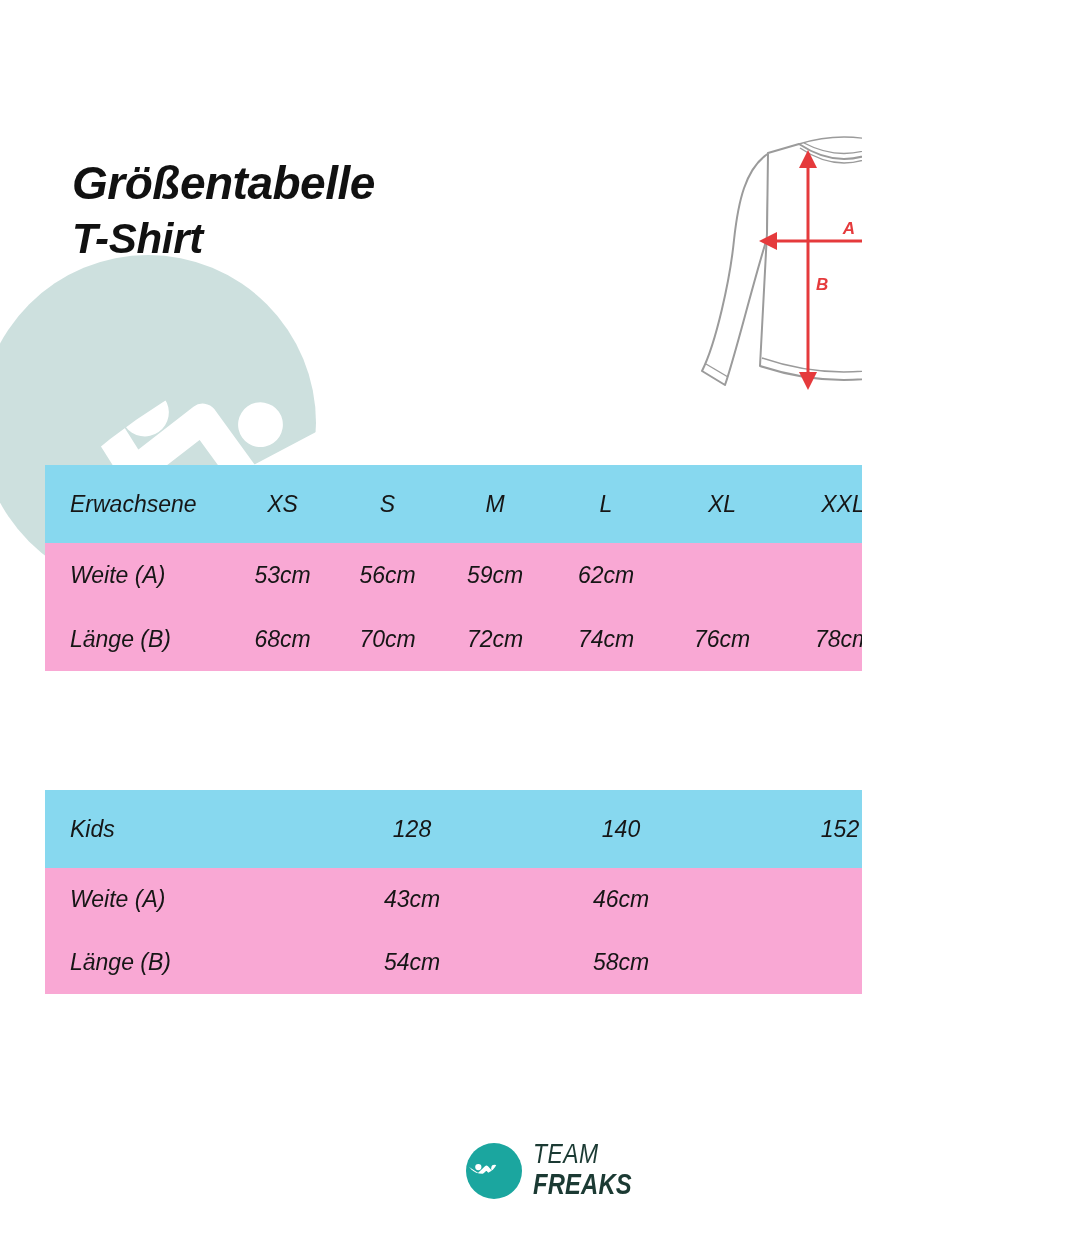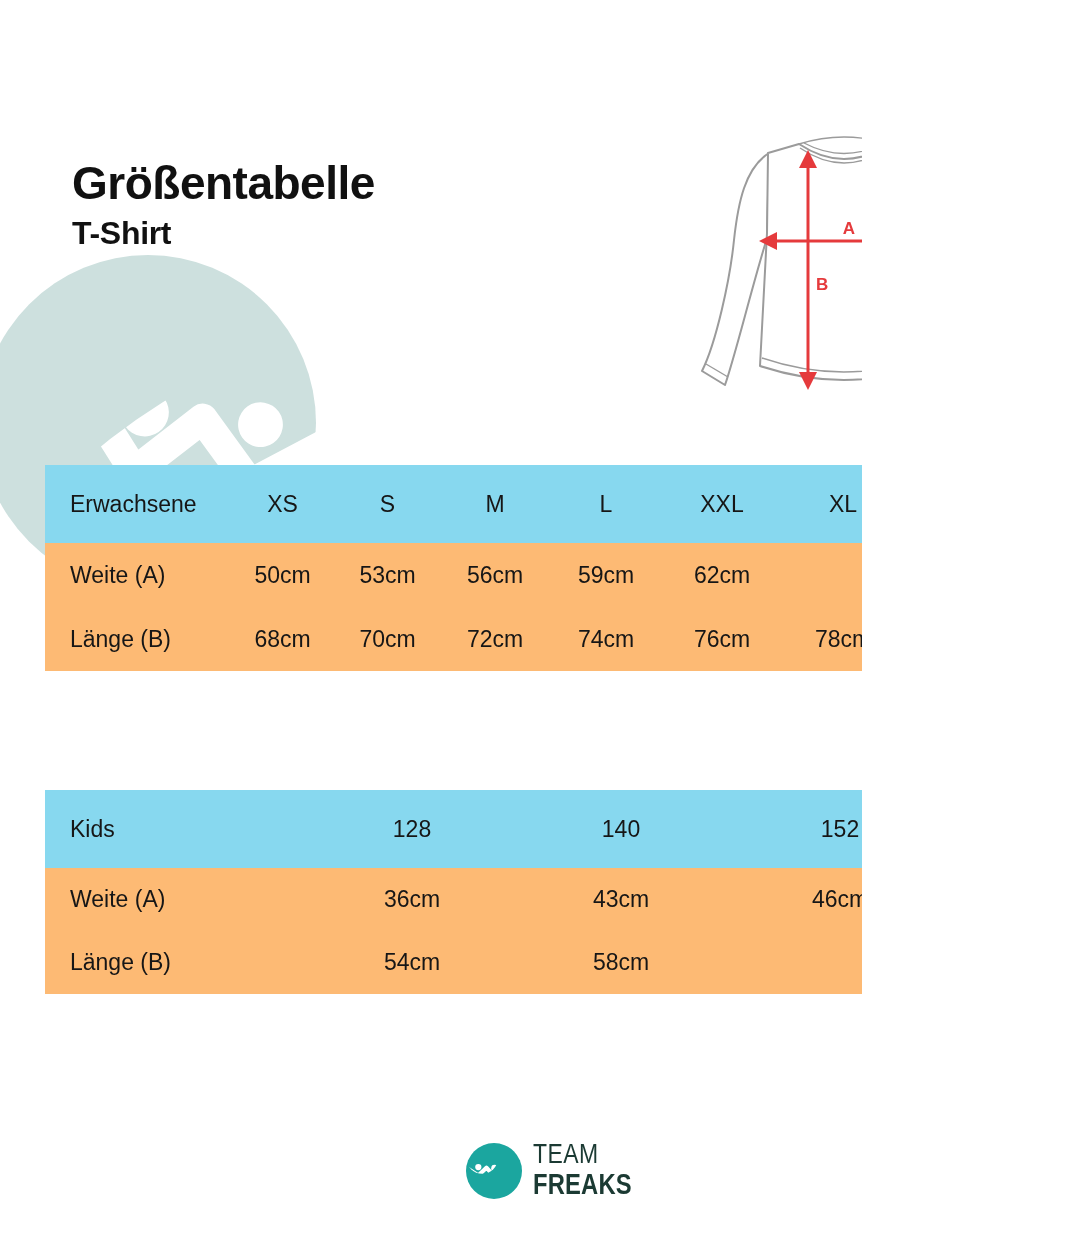--- a/index.html
+++ b/index.html
@@ -3,35 +3,36 @@
 <meta charset="utf-8">
 <style>
   html,body{margin:0;padding:0;background:#ffffff;}
   .page{
     position:relative;
     width:862px;height:1242px;
     background:#ffffff;
     overflow:hidden;
     font-family:"Liberation Sans", sans-serif;
     color:#121212;
+    font-style:italic;
   }
   
   .bg-circle{position:absolute;left:-20px;top:255px;width:336px;height:336px;}
   
   .title-block{position:absolute;left:72px;top:158px;}
   .title{font-size:46px;font-weight:700;letter-spacing:-0.5px;line-height:1.1;color:#111111;}
-  .subtitle{font-size:32px;font-weight:700;letter-spacing:-0.3px;margin-top:6px;color:#111111;}
+  .subtitle{font-size:42px;font-weight:700;letter-spacing:-0.3px;margin-top:6px;color:#111111;}
   
   .shirt{position:absolute;left:693px;top:128px;width:302px;height:278px;}
   
   .size-table{position:absolute;left:45px;width:990px;font-size:23px;color:#161616;}
   .size-table.adults{top:465px;}
   .size-table.kids{top:790px;}
   .t-head{display:grid;height:78px;background:#87d8ef;}
-  .t-body{background:#fdba74;}
+  .t-body{background:#f9a8d4;}
   .t-row{display:grid;}
   .adults .t-head,.adults .t-row{grid-template-columns:185px 105px 105px 110px 112px 120px 122px 131px;}
   .kids .t-head,.kids .t-row{grid-template-columns:265px 204px 214px 224px 1fr;}
   .adults .t-row{height:64px;}
   .kids .t-row{height:63px;}
   .cell{display:flex;align-items:center;justify-content:center;}
   .cell.label{justify-content:flex-start;padding-left:25px;}
   
   .logo{position:absolute;left:465px;top:1139px;display:flex;align-items:flex-end;}
   .logo-mark{width:58px;height:58px;flex:0 0 auto;}
@@ -94,28 +95,27 @@
     </g>
   </svg>
 
   <div class="size-table adults">
     <div class="t-head">
         <div class="cell label">Erwachsene</div>
         <div class="cell">XS</div>
         <div class="cell">S</div>
         <div class="cell">M</div>
         <div class="cell">L</div>
+        <div class="cell">XL</div>
         <div class="cell">XXL</div>
-        <div class="cell">XL</div>
         <div class="cell">3XL</div>
       </div>
     <div class="t-body">
         <div class="t-row">
           <div class="cell label">Weite (A)</div>
-          <div class="cell">50cm</div>
           <div class="cell">53cm</div>
           <div class="cell">56cm</div>
           <div class="cell">59cm</div>
           <div class="cell">62cm</div>
         </div>
         <div class="t-row">
           <div class="cell label">Länge (B)</div>
           <div class="cell">68cm</div>
           <div class="cell">70cm</div>
           <div class="cell">72cm</div>
@@ -129,21 +129,20 @@
   <div class="size-table kids">
     <div class="t-head">
         <div class="cell label">Kids</div>
         <div class="cell">128</div>
         <div class="cell">140</div>
         <div class="cell">152</div>
       </div>
     <div class="t-body">
         <div class="t-row">
           <div class="cell label">Weite (A)</div>
-          <div class="cell">36cm</div>
           <div class="cell">43cm</div>
           <div class="cell">46cm</div>
         </div>
         <div class="t-row">
           <div class="cell label">Länge (B)</div>
           <div class="cell">54cm</div>
           <div class="cell">58cm</div>
         </div>
       </div>
   </div>

